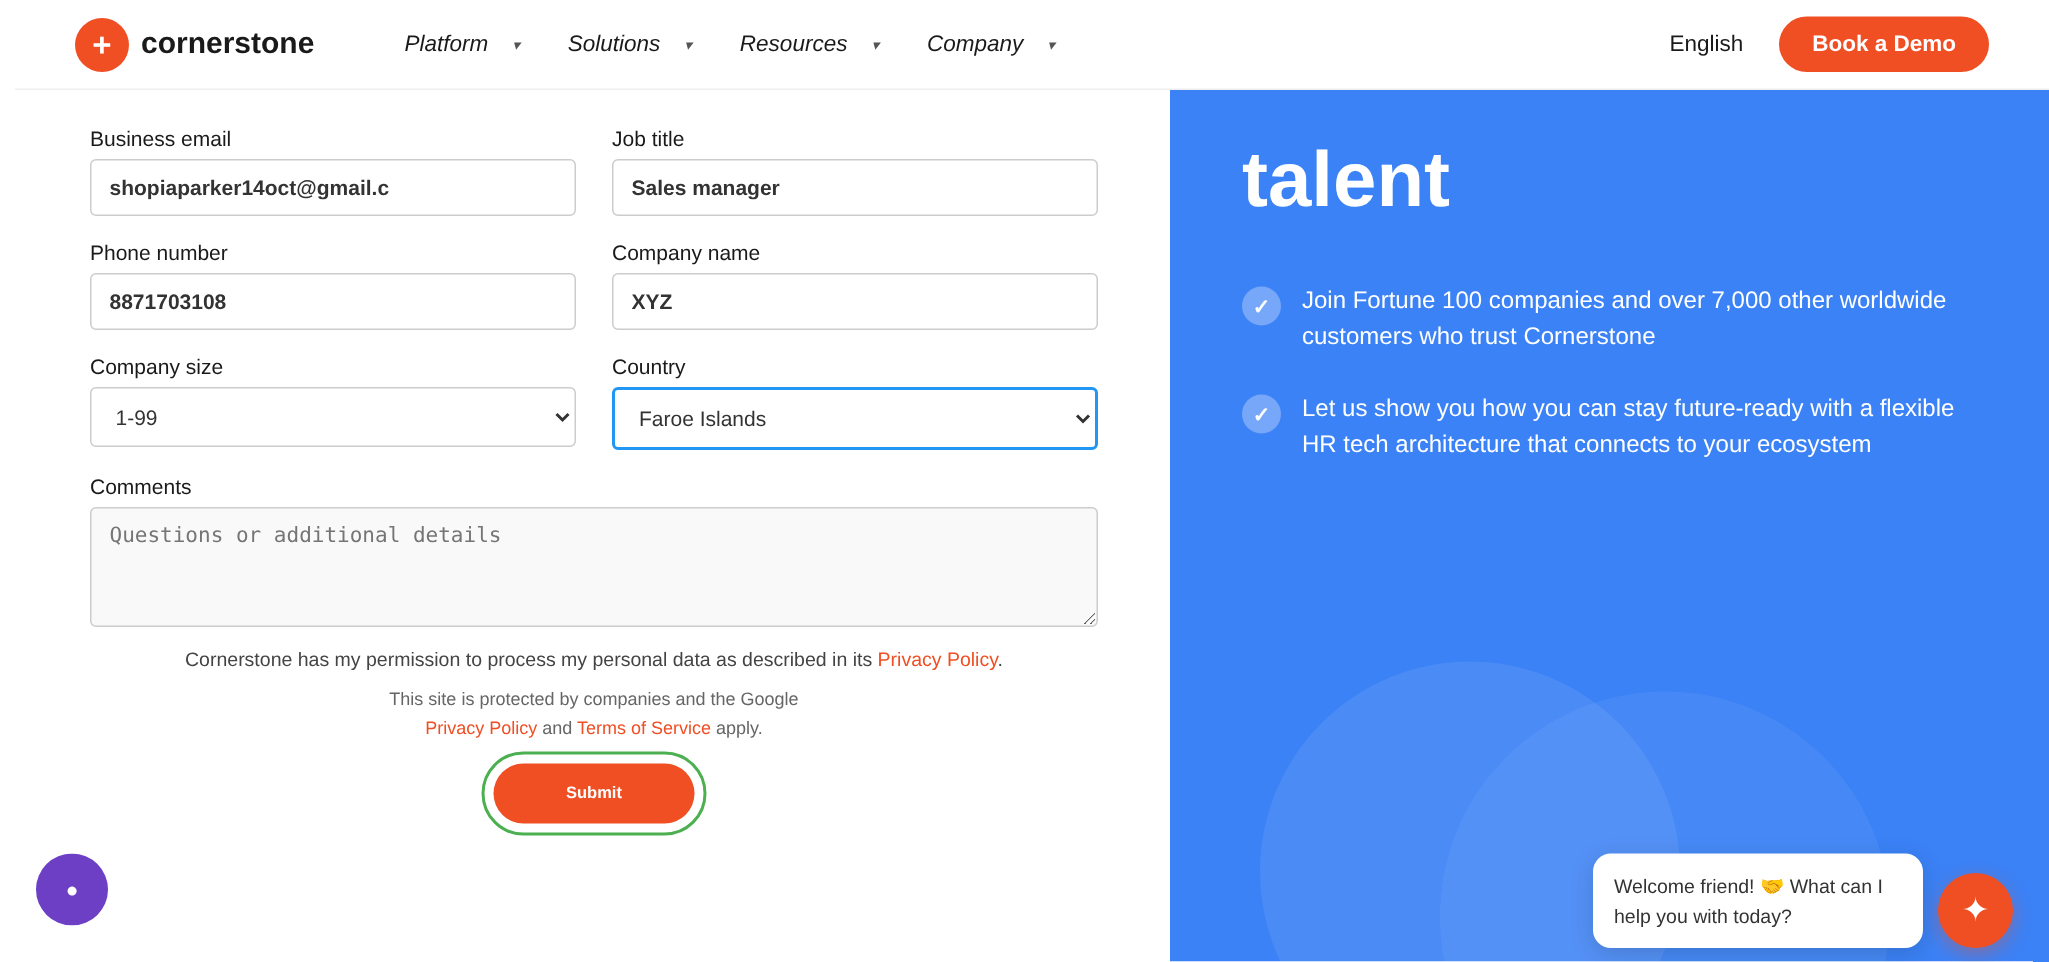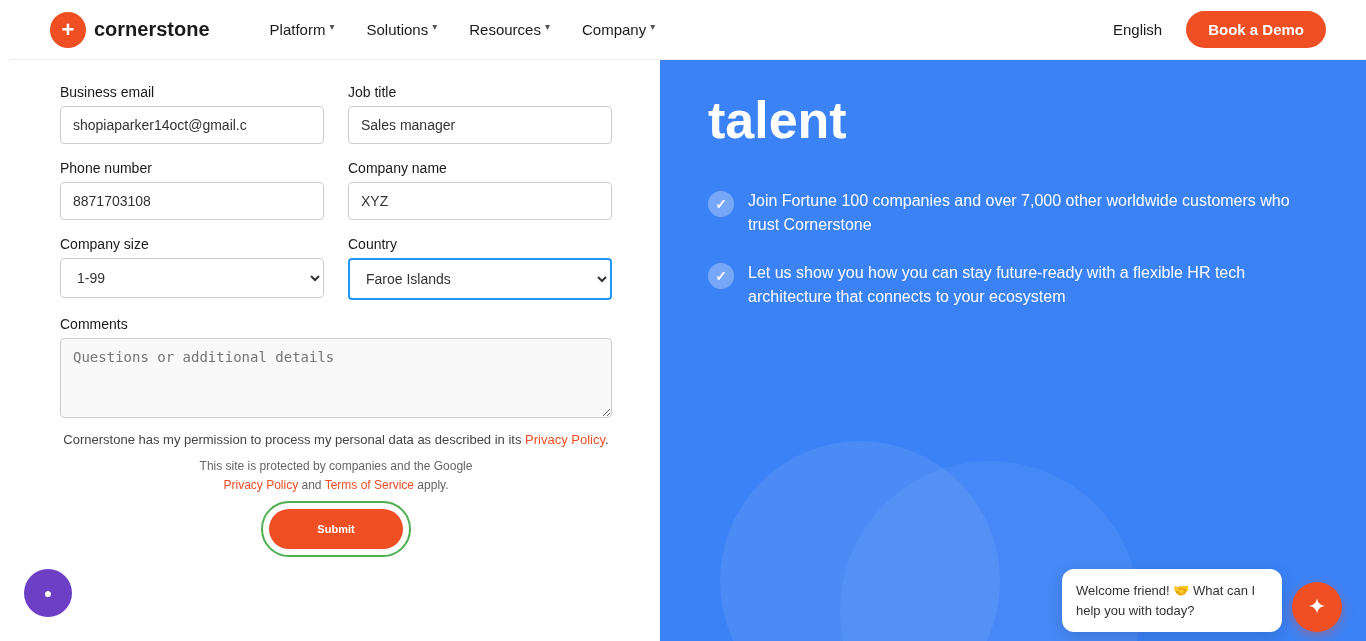--- a/index.html
+++ b/index.html
@@ -12,45 +12,45 @@
     }
     .nav-logo { display: flex; align-items: center; gap: 8px; margin-right: 60px; }
     .logo-icon {
       width: 36px; height: 36px; background: #f04e23; border-radius: 50%;
       display: flex; align-items: center; justify-content: center;
     }
     .logo-icon::after { content: '+'; color: #fff; font-size: 22px; font-weight: bold; }
     .logo-text { font-size: 20px; font-weight: 700; color: #1a1a1a; }
     .nav-links { display: flex; gap: 32px; flex: 1; }
     .nav-link {
-      font-size: 15px; color: #1a1a1a; text-decoration: none; display: flex; gap: 4px; cursor: pointer;
+      font-size: 15px; color: #1a1a1a; text-decoration: none; display: flex; align-items: center; gap: 16px; cursor: pointer; font-style: italic;
     }
     .nav-link .chevron { font-size: 10px; color: #555; }
     .nav-right { display: flex; align-items: center; gap: 24px; }
     .lang-btn { font-size: 15px; color: #1a1a1a; cursor: pointer; background: none; border: none; }
     .book-demo-btn {
       background: #f04e23; color: #fff; border: none; border-radius: 30px;
       padding: 10px 22px; font-size: 15px; font-weight: 600; cursor: pointer;
     }
 
     
     .main-layout {
       display: flex; margin-top: 60px; height: calc(641px - 60px);
     }
 
     
     .form-panel {
-      width: 660px; padding: 24px 48px 24px 60px; background: #fff; overflow-y: auto;
+      width: 780px; padding: 24px 48px 24px 60px; background: #fff; overflow-y: auto;
     }
     .form-row { display: flex; gap: 24px; margin-bottom: 16px; }
     .form-group { display: flex; flex-direction: column; flex: 1; }
     .form-label { font-size: 14px; color: #1a1a1a; margin-bottom: 6px; font-weight: 500; }
     .form-input {
       padding: 10px 12px; border: 1px solid #ccc; border-radius: 4px;
-      font-size: 14px; color: #333; background: #fff; outline: none;
+      font-size: 14px; color: #333; background: #fff; outline: none; font-weight: bold;
     }
     .form-select {
       padding: 10px 12px; border: 1px solid #ccc; border-radius: 4px;
       font-size: 14px; color: #333; background: #fff; width: 100%; cursor: pointer;
     }
     .form-select.country-select { border-color: #2196f3; border-width: 2px; }
     .form-textarea {
       padding: 10px 12px; border: 1px solid #ccc; border-radius: 4px;
       font-size: 14px; color: #999; background: #f9f9f9; width: 100%;
       height: 80px; resize: vertical; outline: none;

